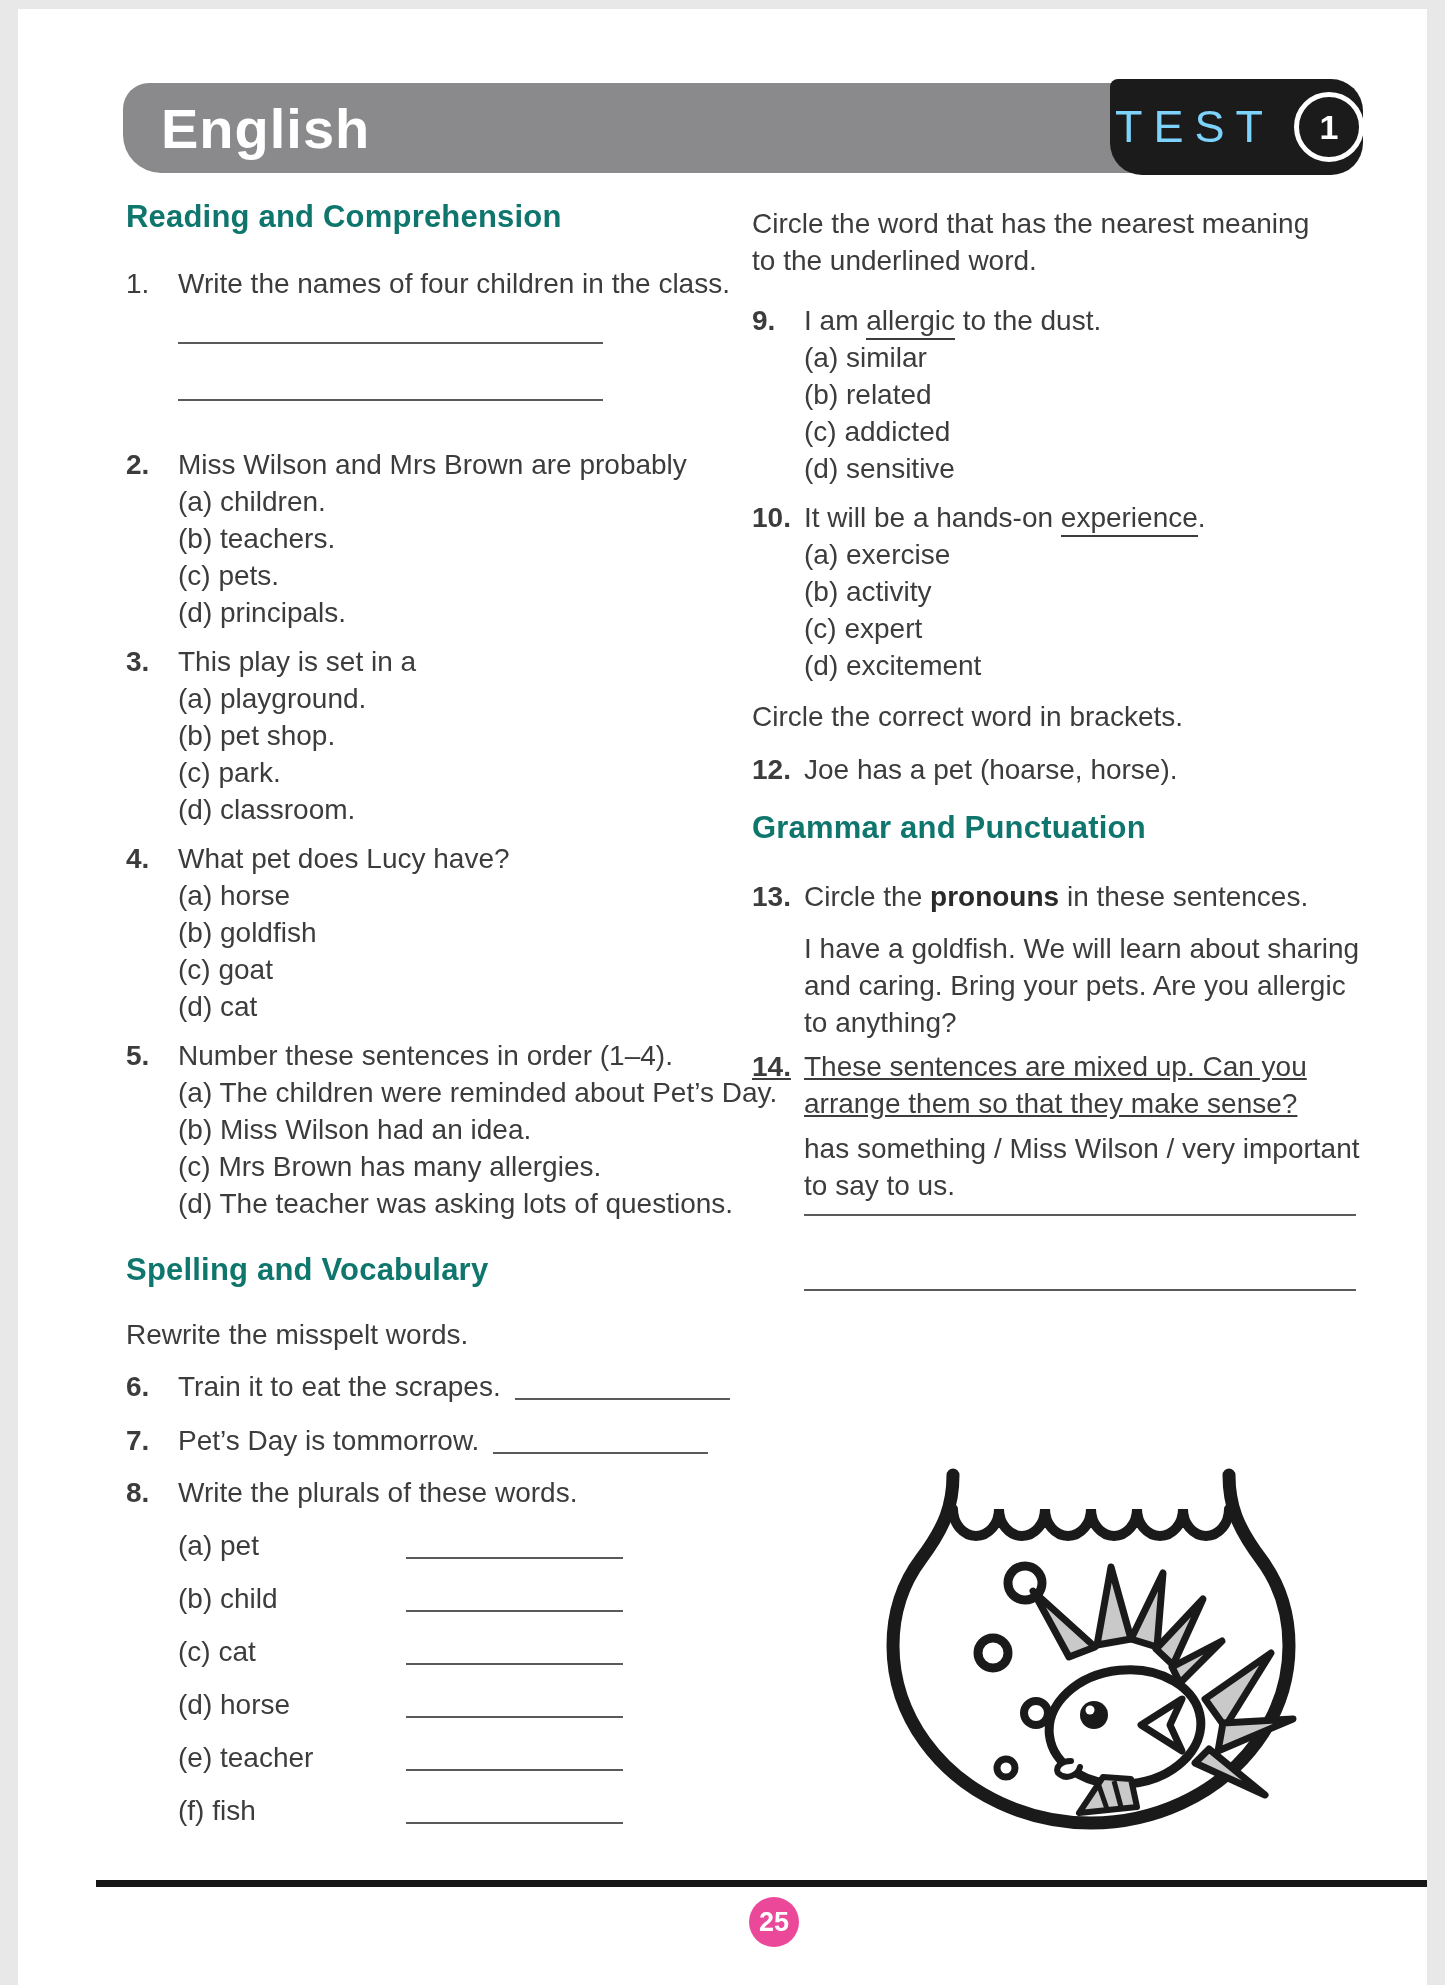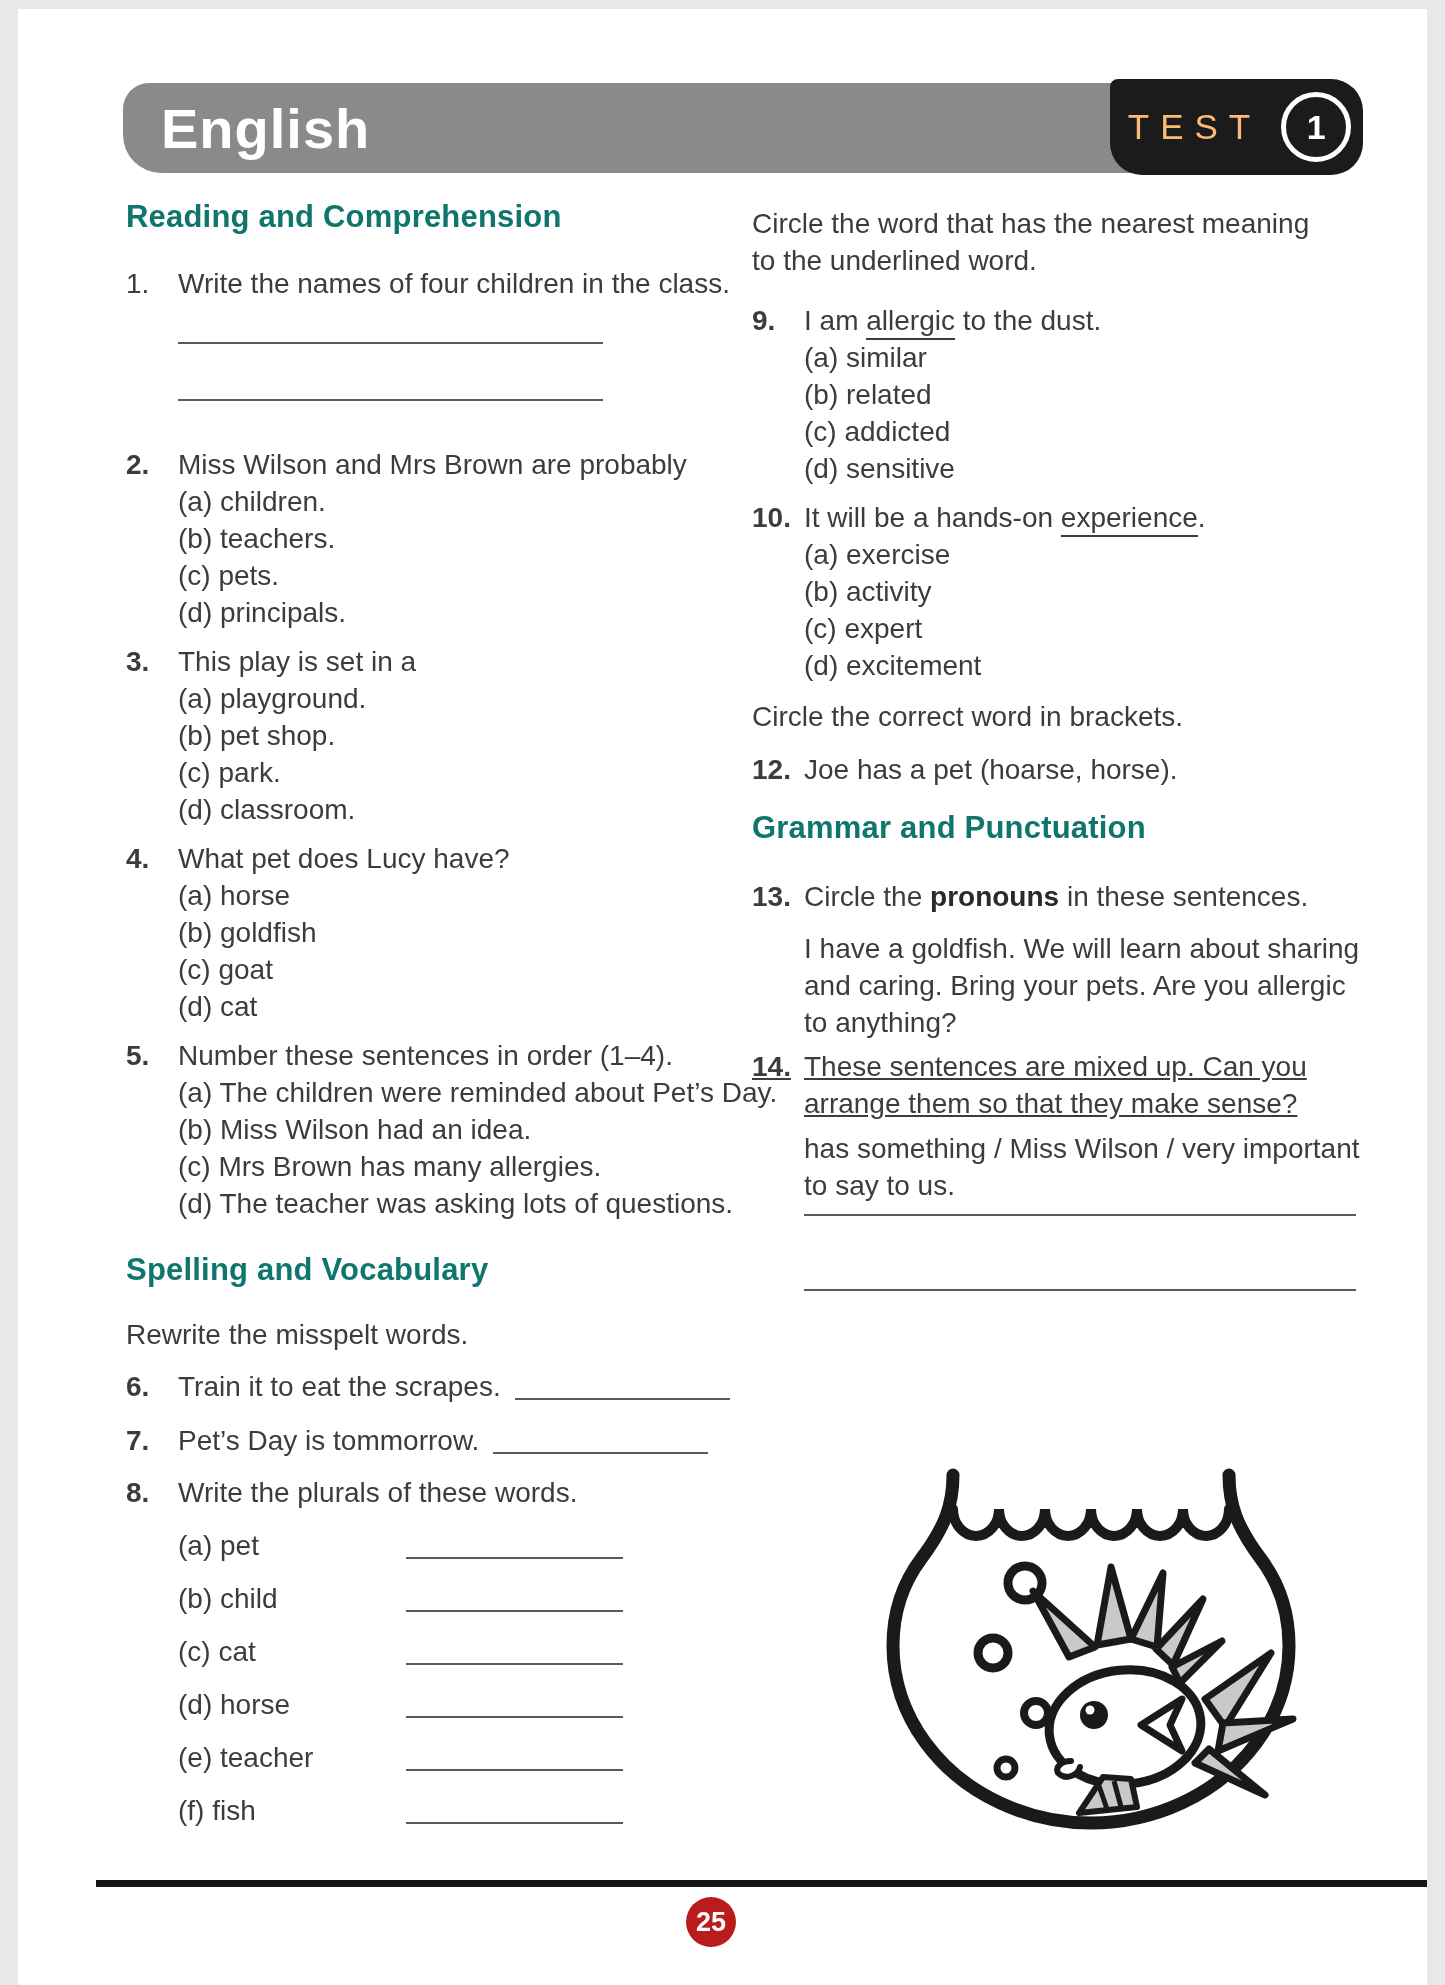--- a/index.html
+++ b/index.html
@@ -21,21 +21,21 @@
   .banner-title{
     position:absolute;left:38px;top:0;height:90px;line-height:92px;
     color:#ffffff;font-size:56px;font-weight:bold;letter-spacing:1px;
   }
   .test-badge{
     position:absolute;left:1092px;top:70px;width:253px;height:96px;
     background:#1b1b1b;
     border-radius:8px 32px 32px 32px;
     display:flex;align-items:center;justify-content:center;gap:20px;
   }
-  .test-word{color:#fdba74;font-size:35px;letter-spacing:11px;font-weight:400;margin-left:6px;}
+  .test-word{color:#7dd3fc;font-size:45px;letter-spacing:11px;font-weight:400;margin-left:6px;}
   .test-circle{
     width:60px;height:60px;border:5px solid #fff;border-radius:50%;
     display:flex;align-items:center;justify-content:center;flex:none;
   }
   .test-num{color:#fff;font-size:34px;font-weight:bold;}
   
   .col{position:absolute;font-size:28px;line-height:37px;}
   .col-left{left:108px;top:190px;width:616px;}
   .col-right{left:734px;top:196px;width:648px;}
   h2{
@@ -71,22 +71,22 @@
   .passage{margin-left:52px;margin-top:15px;width:570px;}
   .jumbled{margin-left:52px;margin-top:8px;width:570px;}
   .longline{height:0;border-bottom:2px solid #5a5a5a;margin-left:52px;width:552px;}
   .ll1{margin-top:10px;} .ll2{margin-top:73px;}
   .qtext-narrow{max-width:572px;}
   
   .fishbowl{position:absolute;left:855px;top:1452px;}
   
   .footer-rule{position:absolute;left:78px;top:1871px;width:1361px;height:7px;background:#161616;}
   .page-circle{
-    position:absolute;left:668px;top:1888px;width:50px;height:50px;border-radius:50%;
-    background:#b91c1c;display:flex;align-items:center;justify-content:center;
+    position:absolute;left:731px;top:1888px;width:50px;height:50px;border-radius:50%;
+    background:#ec4899;display:flex;align-items:center;justify-content:center;
   }
   .page-circle span{color:#fff;font-size:27px;font-weight:bold;}
 </style>
 </head>
 <body>
 
 <div class="page">
 
   <div class="banner">
     <div class="banner-title">English</div>

